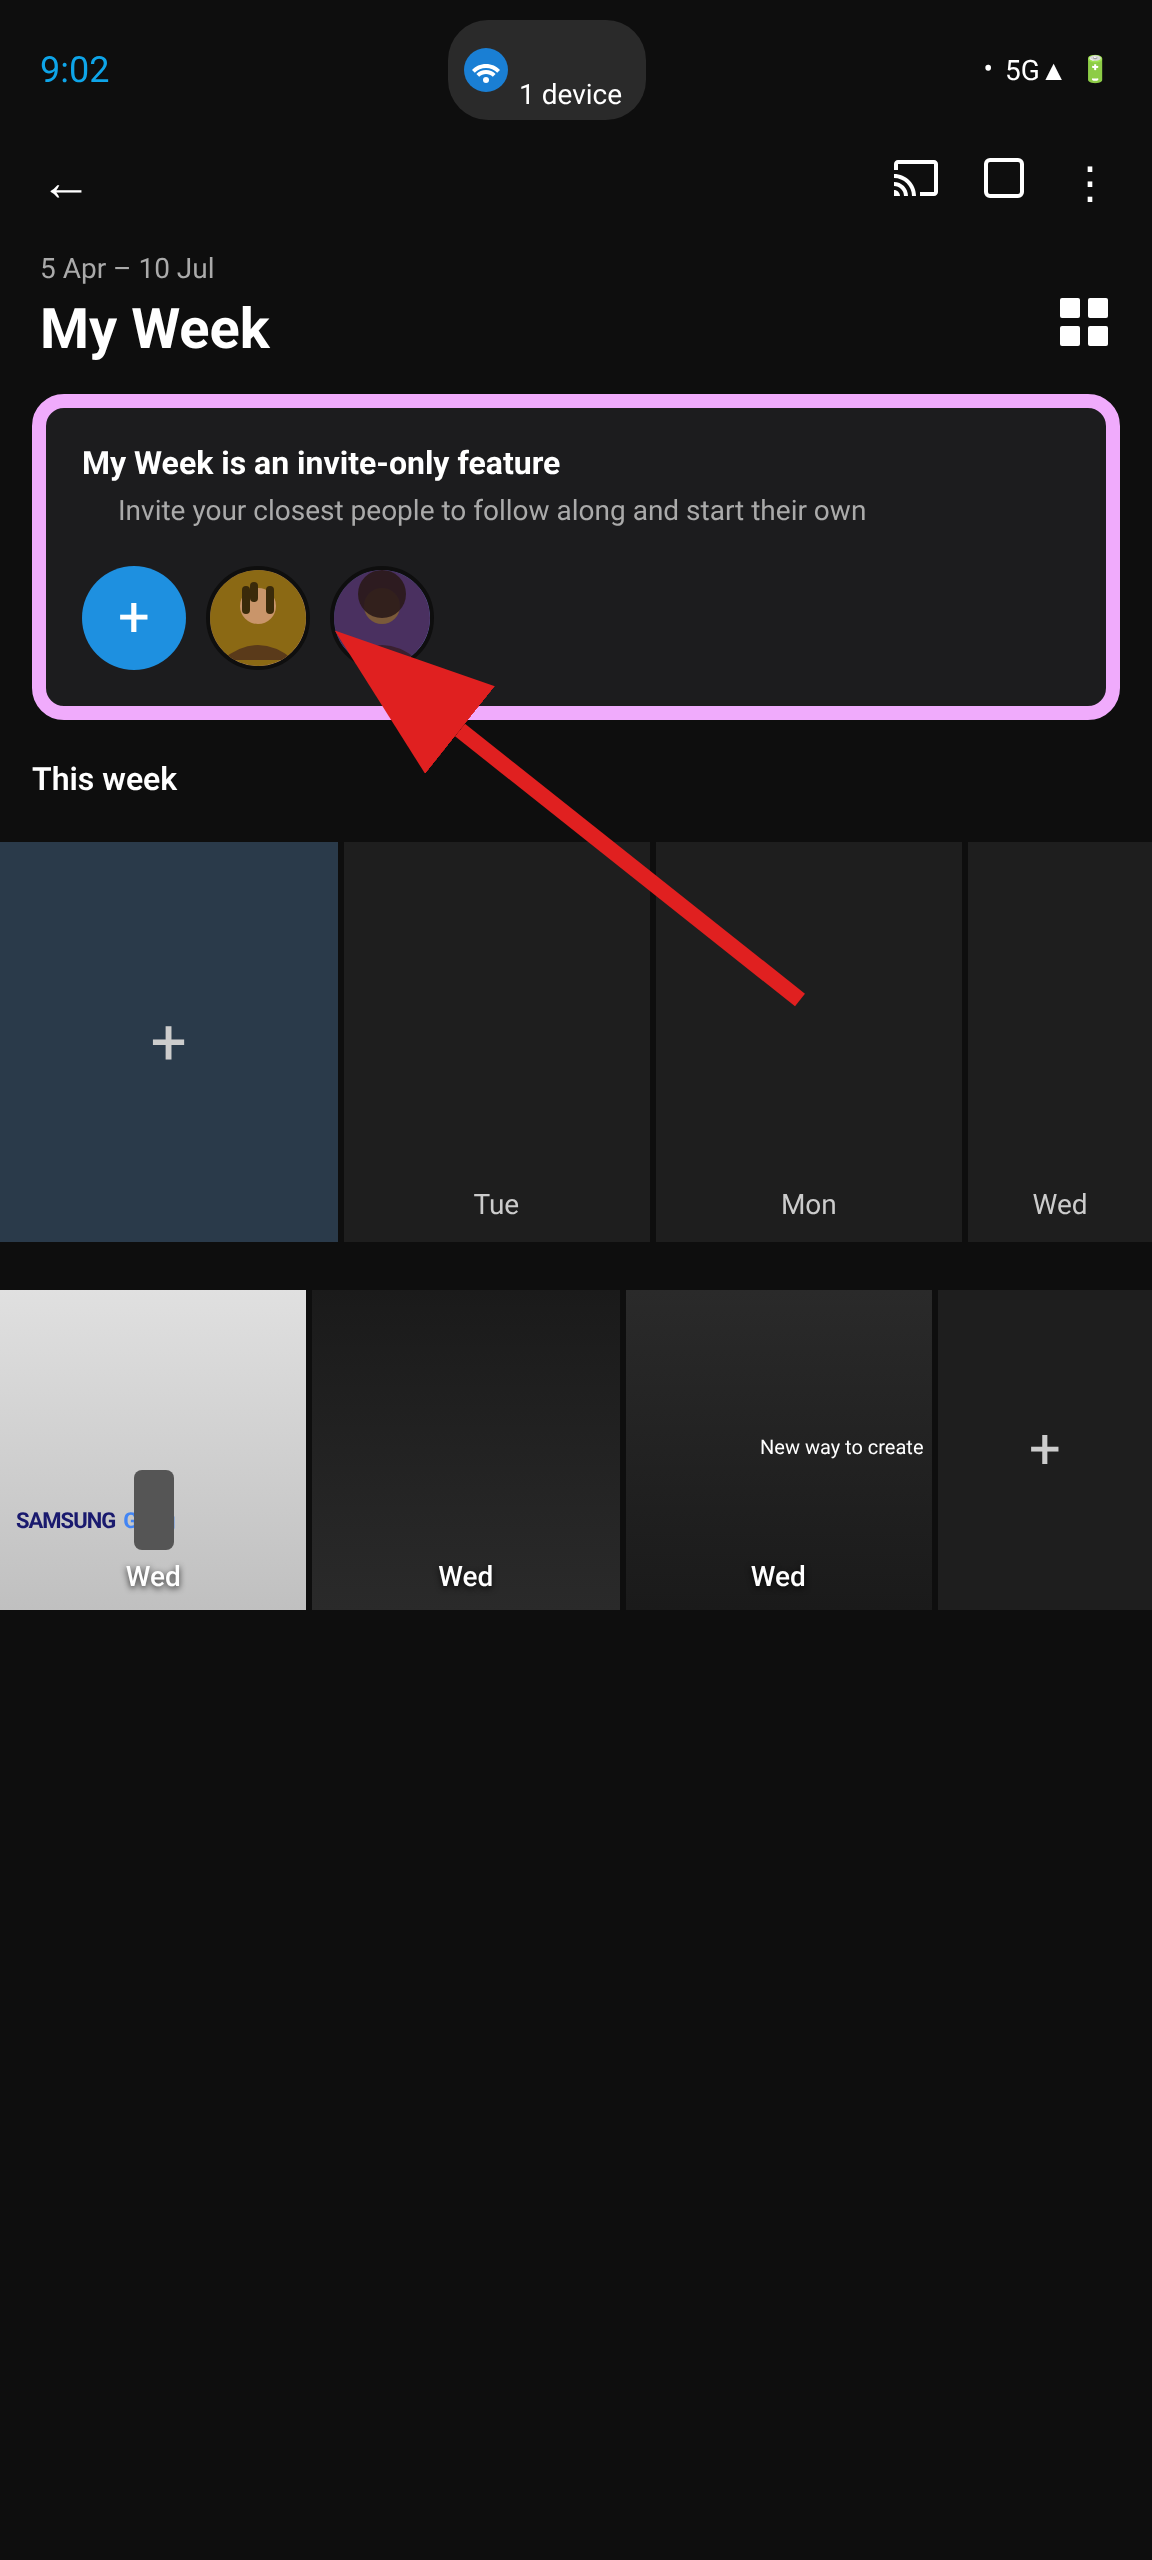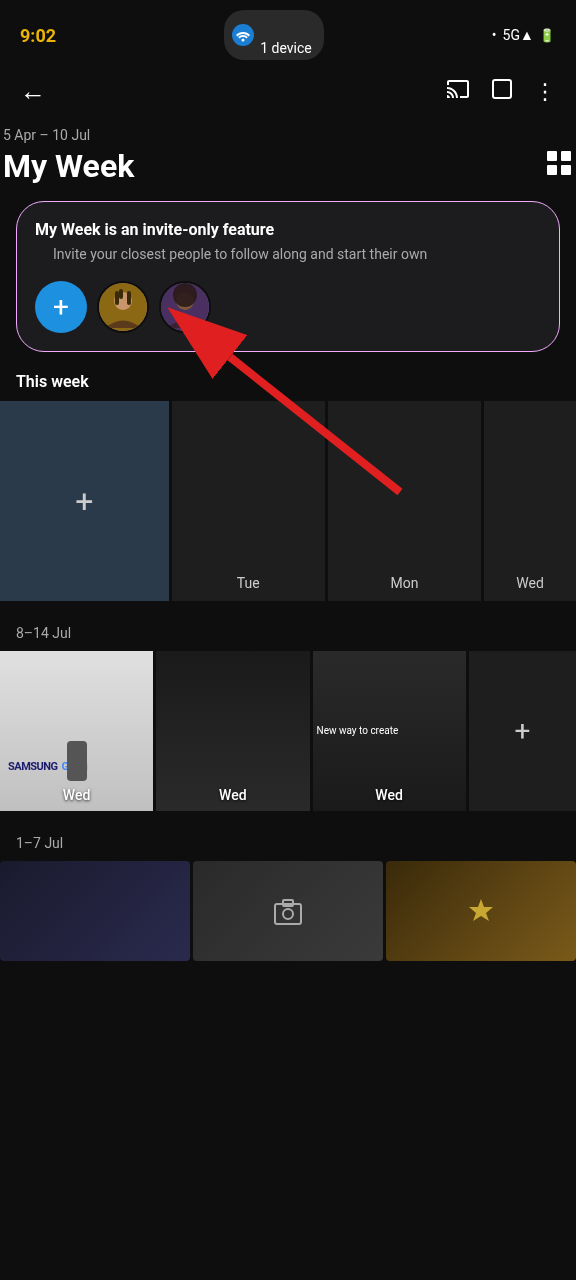--- a/index.html
+++ b/index.html
@@ -16,22 +16,22 @@
     
     .status-bar {
       display: flex;
       align-items: center;
       justify-content: space-between;
       padding: 10px 20px 6px;
       background: #0e0e0e;
     }
     .status-time {
       font-size: 18px;
-      font-weight: 700;
-      color: #eab308;
+      font-weight: 400;
+      color: #0ea5e9;
     }
     .status-center {
       display: flex;
       align-items: center;
       background: #2a2a2a;
       border-radius: 20px;
       padding: 4px 12px 4px 8px;
       gap: 6px;
     }
     .wifi-icon {
@@ -81,50 +81,50 @@
       gap: 20px;
     }
     .nav-icon {
       font-size: 22px;
       color: #fff;
       cursor: pointer;
     }
 
     
     .header {
-      padding: 10px 3px 16px;
+      padding: 10px 20px 16px;
     }
     .header-date {
       font-size: 14px;
       color: #aaa;
       margin-bottom: 4px;
     }
     .header-title-row {
       display: flex;
       align-items: center;
       justify-content: space-between;
     }
     .header-title {
-      font-size: 32px;
+      font-size: 28px;
       font-weight: 700;
       color: #fff;
     }
     .grid-icon {
       font-size: 24px;
       color: #fff;
       cursor: pointer;
     }
 
     
     .invite-card {
       margin: 0 16px 20px;
       background: #1c1c1e;
-      border-radius: 28px;
+      border-radius: 16px;
       padding: 18px 18px 18px;
-      border: 1px solid #f0abfc;
+      border: 7px solid #f0abfc;
     }
     .invite-title {
       font-size: 16px;
       font-weight: 700;
       color: #fff;
       margin-bottom: 6px;
     }
     .invite-desc {
       font-size: 14px;
       color: #aaa;
@@ -164,21 +164,21 @@
     }
     .avatar-1 {
       background: linear-gradient(135deg, #7b5e3a, #c9956a);
     }
     .avatar-2 {
       background: linear-gradient(135deg, #3a3a5e, #6a6aba);
     }
 
     
     .section-label {
-      padding: 0 16px 10px;
+      padding: 0 16px 22px;
       font-size: 16px;
       font-weight: 600;
       color: #fff;
     }
 
     
     .week-grid {
       display: flex;
       gap: 3px;
       padding: 0 0 0 0;
@@ -296,21 +296,21 @@
       background: linear-gradient(180deg, #1a1a1a 0%, #2a2a2a 100%);
       width: 100%;
       height: 100%;
     }
     .photo-new-way {
       background: linear-gradient(180deg, #2a2a2a 0%, #1a1a1a 100%);
       width: 100%;
       height: 100%;
       display: flex;
       align-items: center;
-      justify-content: flex-start;
+      justify-content: flex-end;
     }
     .new-way-text {
       font-size: 10px;
       color: #fff;
       text-align: center;
       padding: 4px;
     }
     .photo-plus-cell {
       background: #1e1e1e;
       display: flex;
@@ -448,21 +448,20 @@
         <span class="week-cell-label">Mon</span>
       </div>
 
       <div class="week-cell week-cell-empty" style="flex:0.6; overflow:hidden;">
         <span class="week-cell-label">Wed</span>
       </div>
     </div>
   </div>
 
   <div class="week-section">
-    <div class="week-section-label">8–14 Jul</div>
     <div class="photo-grid">
 
       <div class="photo-cell">
         <div class="photo-samsung">
           <div class="samsung-logos">
             <span class="samsung-text">SAMSUNG</span>
             <span class="google-text">Goog</span>
           </div>
           <div class="person-silhouette"></div>
         </div>
@@ -480,32 +479,14 @@
         </div>
         <div class="photo-cell-label">Wed</div>
       </div>
 
       <div class="photo-cell photo-plus-cell" style="flex: 0.7;">
         <span class="photo-plus">+</span>
       </div>
     </div>
   </div>
 
-  <div class="week-section">
-    <div class="week-section-label">1–7 Jul</div>
-    <div class="bottom-photos" style="display:flex; gap:3px; padding: 0;">
-      <div class="bottom-photo bp-dark"></div>
-      <div class="bottom-photo bp-gray" style="display:flex; align-items:center; justify-content:center;">
-        <svg width="30" height="30" viewBox="0 0 30 30" fill="#aaa">
-          <rect x="2" y="8" width="26" height="20" rx="2" fill="none" stroke="#aaa" stroke-width="2"></rect>
-          <circle cx="15" cy="18" r="5" fill="none" stroke="#aaa" stroke-width="2"></circle>
-          <rect x="10" y="4" width="10" height="6" rx="1" fill="none" stroke="#aaa" stroke-width="2"></rect>
-        </svg>
-      </div>
-      <div class="bottom-photo bp-gold" style="display:flex; align-items:center; justify-content:center;">
-        <svg width="30" height="30" viewBox="0 0 30 30">
-          <polygon points="15,3 18,11 27,11 20,17 23,25 15,20 7,25 10,17 3,11 12,11" fill="#c8a832"></polygon>
-        </svg>
-      </div>
-    </div>
-  </div>
 
 </div>
 
 </body></html>

